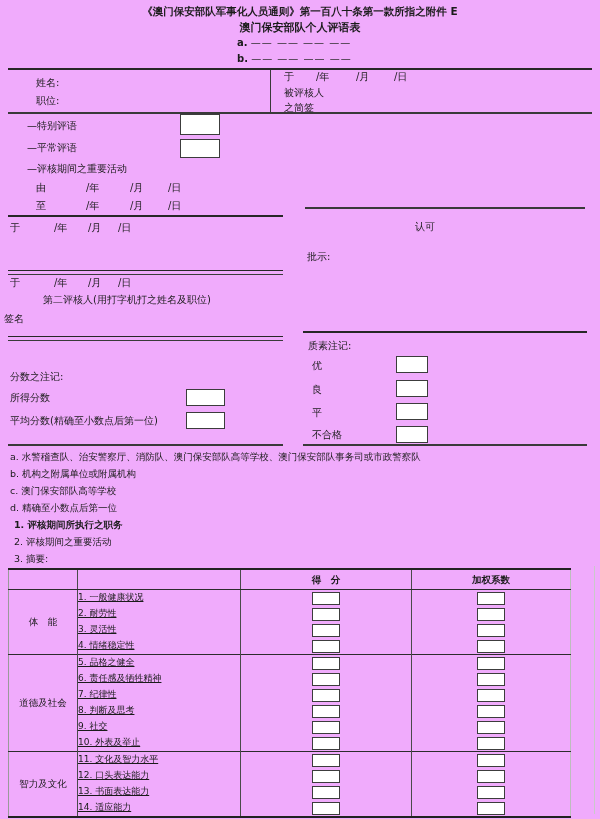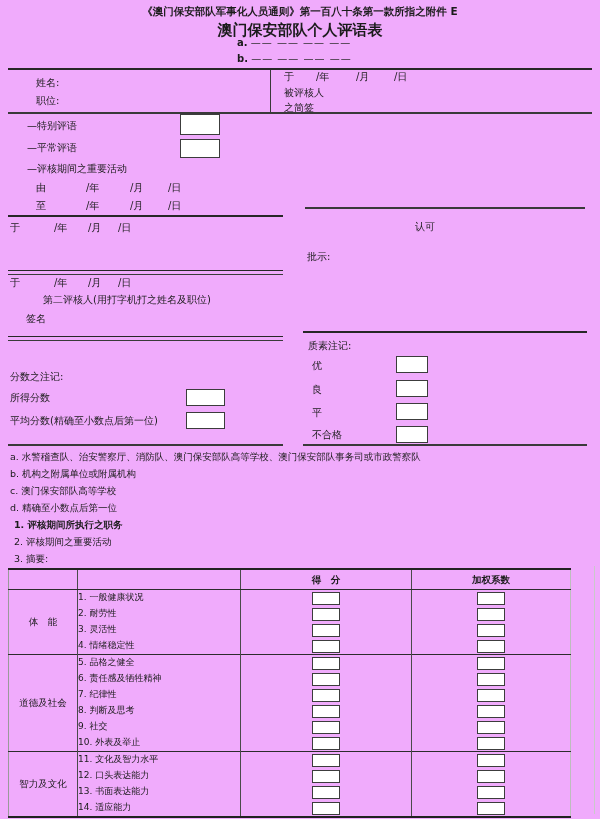--- a/index.html
+++ b/index.html
@@ -37,32 +37,32 @@
     border-top:2px solid #222;border-bottom:2px solid #222;
     border-left:1px solid #9a9a9a;border-right:1px solid #bdbdbd;
     font-size:9px;color:#1b1b1b;padding-left:28px;
   }
   table.score th{font-weight:bold;font-size:9.5px;height:19px;border-bottom:1.2px solid #2c2c2c;padding:0;}
   table.score td{height:16px;padding:0;}
   table.score .c2,table.score .c3,table.score .c4{border-left:1px solid #4a4a4a;}
   table.score tbody.grp{border-top:1.4px solid #2c2c2c;}
   table.score tbody.grp:first-of-type{border-top:none;}
   td.cat{text-align:center;vertical-align:middle;font-size:9.5px;}
-  td.item{padding-left:6px;white-space:nowrap;}
+  td.item{padding-left:6px;white-space:nowrap;text-decoration:underline;}
   td.cell-box{text-align:center;vertical-align:middle;}
   .fbox{display:inline-block;width:26px;height:11px;border:1.2px solid #3c3c3c;background:#fff;vertical-align:middle;}
   .scanline{position:absolute;width:1px;background:#c9c9c9;}
 </style>
 </head>
 <body>
 
 <div class="page">
 
   <div class="abs ctr bold" style="top:5px;font-size:10.5px;">《澳门保安部队军事化人员通则》第一百八十条第一款所指之附件 E</div>
-  <div class="abs ctr bold" style="top:21px;font-size:15px;">澳门保安部队个人评语表</div>
+  <div class="abs ctr bold" style="top:21px;font-size:11px;">澳门保安部队个人评语表</div>
 
   <div class="abs" style="left:237px;top:37px;">
     <span class="bold">a.</span>
     <span class="dashes">—— —— —— ——</span>
   </div>
   <div class="abs" style="left:237px;top:53px;">
     <span class="bold">b.</span>
     <span class="dashes">—— —— —— ——</span>
   </div>
 
@@ -95,21 +95,21 @@
     <span>于</span><span>/年</span><span>/月</span><span>/日</span>
   </div>
   <div class="abs" style="left:415px;top:221px;">认可</div>
   <div class="abs" style="left:307px;top:251px;">批示:</div>
   <div class="dbl" style="left:8px;top:270px;width:275px;"></div>
 
   <div class="abs drow dr-as" style="left:10px;top:277px;">
     <span>于</span><span>/年</span><span>/月</span><span>/日</span>
   </div>
   <div class="abs" style="left:43px;top:294px;">第二评核人(用打字机打之姓名及职位)</div>
-  <div class="abs" style="left:26px;top:313px;text-align:center;">签名</div>
+  <div class="abs" style="left:4px;top:313px;text-align:center;">签名</div>
   <div class="dbl" style="left:8px;top:336px;width:275px;"></div>
 
   <div class="rule" style="left:303px;top:331px;width:284px;height:2.4px;"></div>
   <div class="abs" style="left:308px;top:340px;">质素注记:</div>
   <div class="abs" style="left:312px;top:360px;">优</div>
   <div class="box" style="left:396px;top:356px;width:30px;height:15px;"></div>
   <div class="abs" style="left:312px;top:384px;">良</div>
   <div class="box" style="left:396px;top:380px;width:30px;height:15px;"></div>
   <div class="abs" style="left:312px;top:407px;">平</div>
   <div class="box" style="left:396px;top:403px;width:30px;height:15px;"></div>

